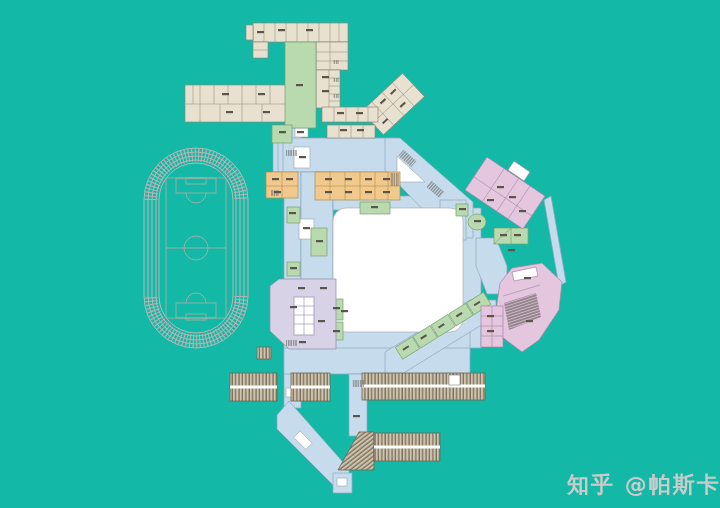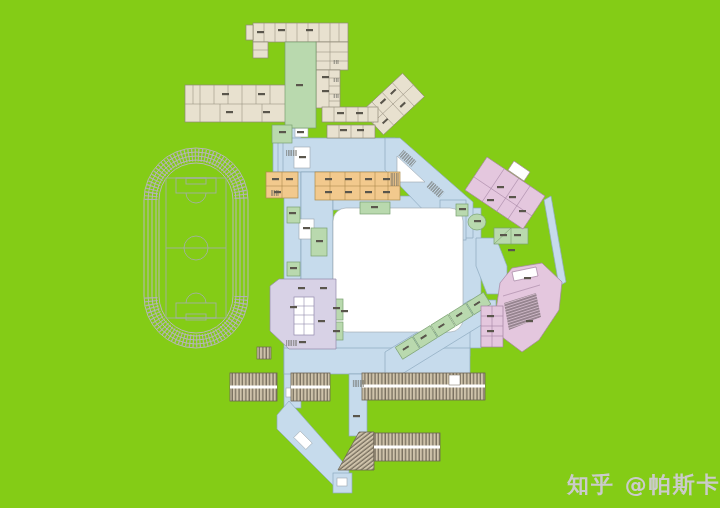--- a/index.html
+++ b/index.html
@@ -1,16 +1,16 @@
 <!DOCTYPE html>
 <html><head>
 <meta charset="utf-8">
 <style>
   html,body{margin:0;padding:0;background:#ffffff;}
-  .stage{position:relative;width:720px;height:508px;background:#84cc16;overflow:hidden;
+  .stage{position:relative;width:720px;height:508px;background:#14b8a6;overflow:hidden;
          font-family:"DejaVu Sans","Liberation Sans",sans-serif;}
   svg{position:absolute;left:0;top:0;}
   .thin{fill:none;stroke-width:.6;}
   .wm{font-size:22px;letter-spacing:2px;font-weight:bold;}
 </style>
 </head>
 <body>
 
 <div class="stage">
 <svg width="720" height="508" viewBox="0 0 720 508">

